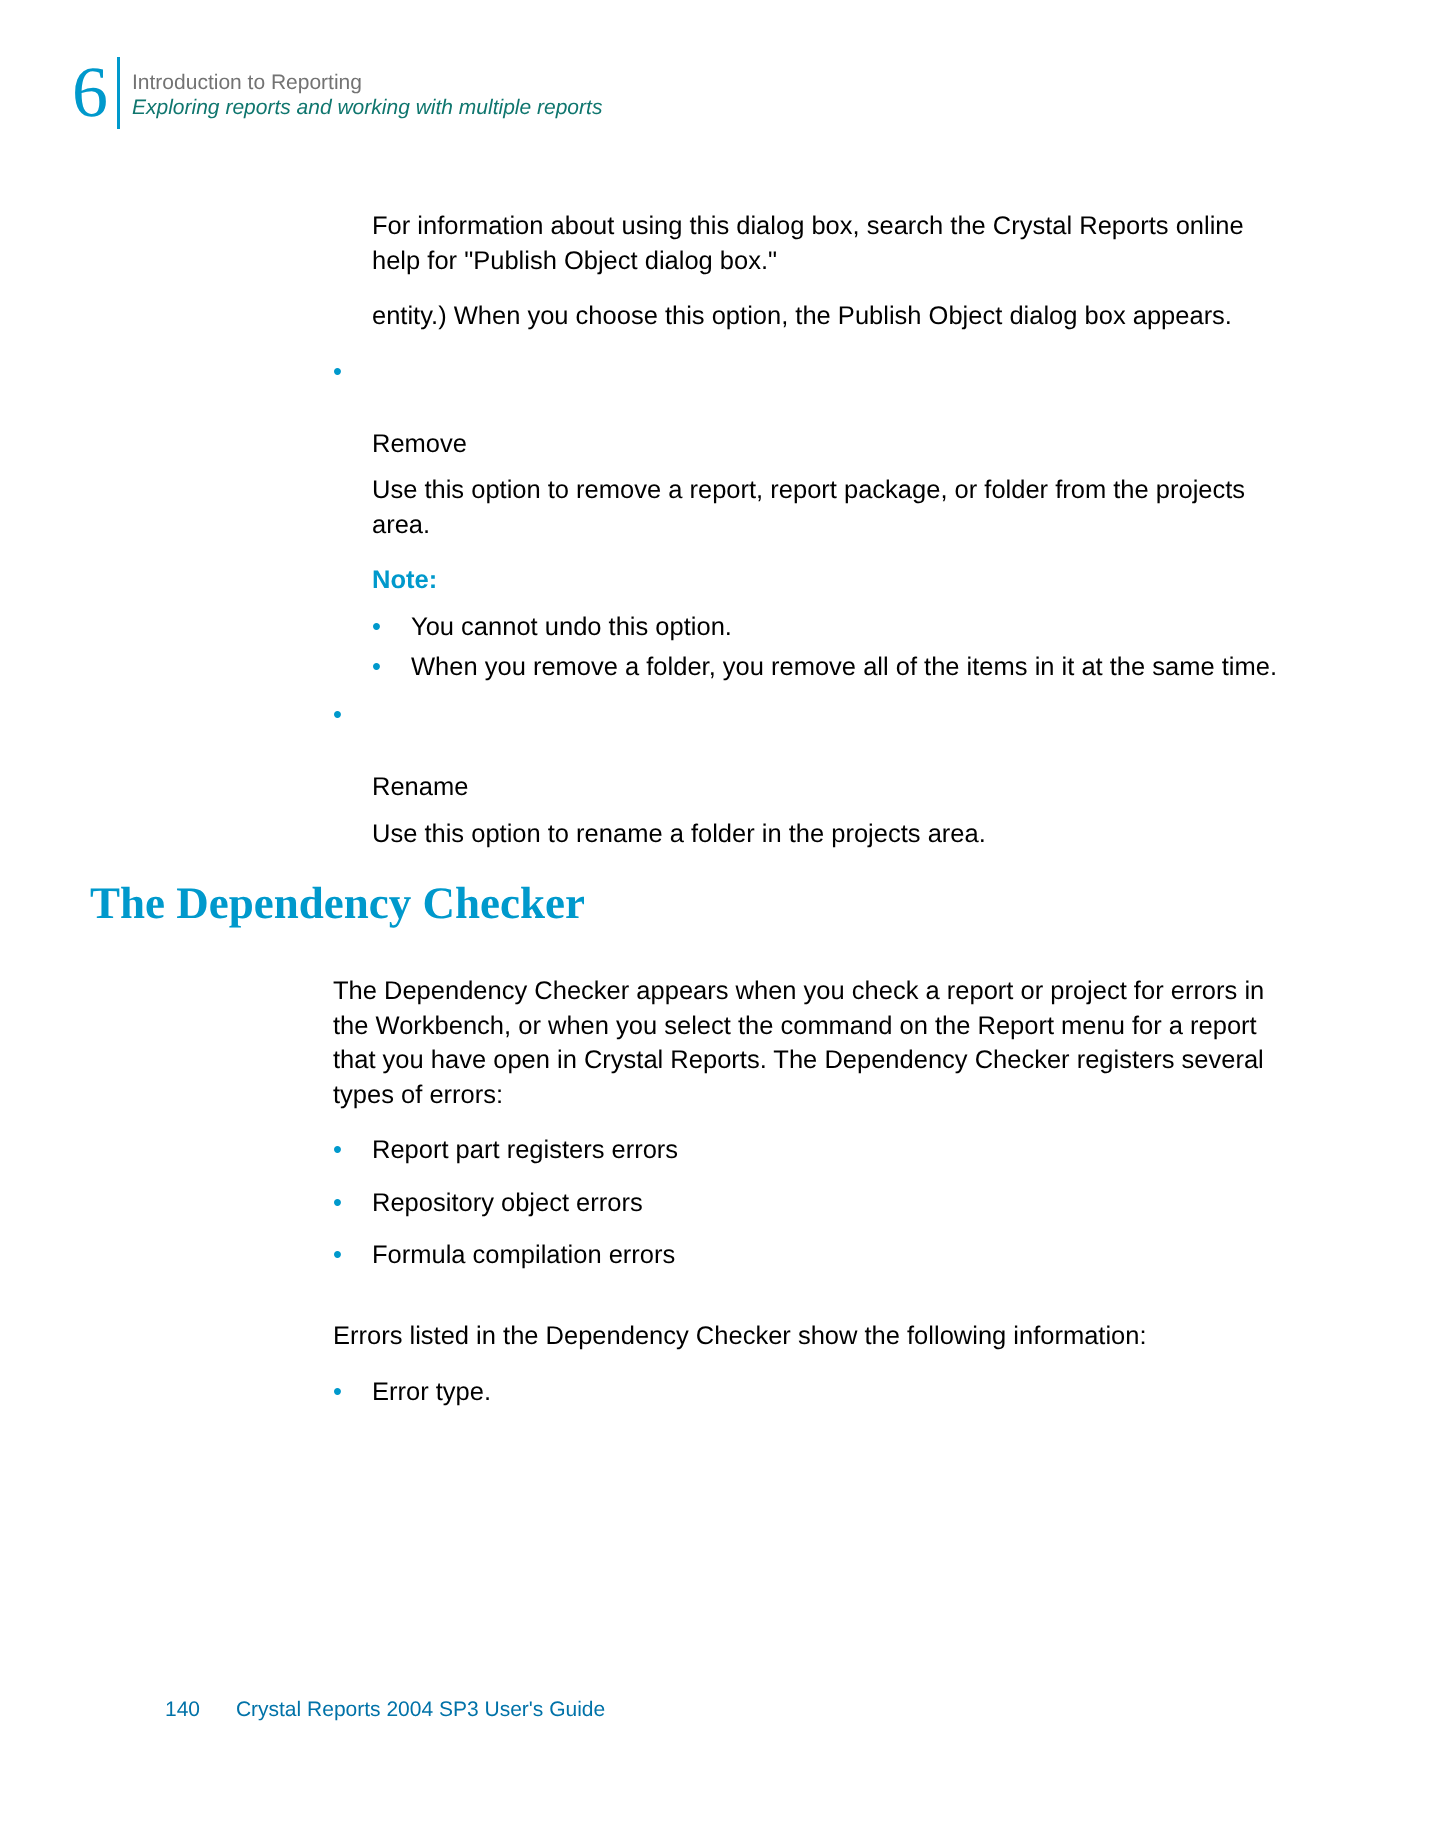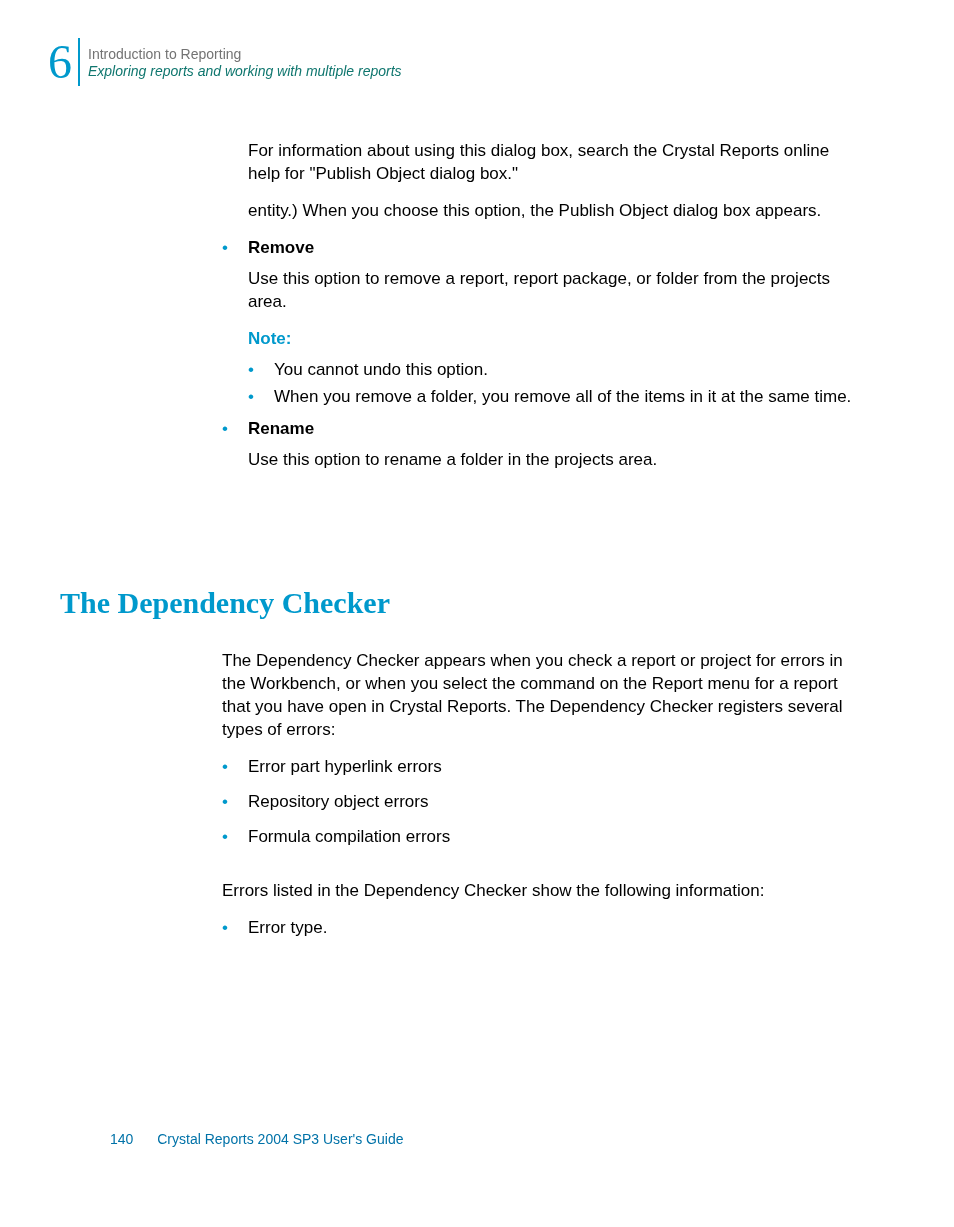--- a/index.html
+++ b/index.html
@@ -46,21 +46,21 @@
   .sub-indent { padding-left: 26px; }
   .bullet-row { display: flex; margin: 0 0 8px 0; }
   .bullet-dot {
     color: #0099CC;
     font-size: 17px;
     line-height: 1.35;
     width: 26px;
     flex: 0 0 26px;
   }
   .bullet-body { flex: 1; }
-  .bold { font-weight: bold; }
+  .bold { font-weight: normal; margin-top: 48px; }
   .note-label { color: #0099CC; font-weight: bold; margin: 4px 0 8px 26px; }
   .sub-bullets { padding-left: 26px; margin-bottom: 10px; }
   .sub-bullets .bullet-row { margin-bottom: 4px; }
   .section-heading {
     font-family: 'Palatino Linotype', 'Book Antiqua', Palatino, serif;
     color: #0099CC;
     font-size: 30px;
     font-weight: bold;
     position: absolute;
     left: 60px;
@@ -127,21 +127,21 @@
 </div>
 
 <div class="section-heading">The Dependency Checker</div>
 
 <div class="section-body">
   <p class="para">The Dependency Checker appears when you check a report or project for errors in the Workbench, or when you select the command on the Report menu for a report that you have open in Crystal Reports. The Dependency Checker registers several types of errors:</p>
 
   <div class="list-gap">
     <div class="bullet-row">
       <div class="bullet-dot">•</div>
-      <div class="bullet-body">Error part hyperlink errors</div>
+      <div class="bullet-body">Report part registers errors</div>
     </div>
     <div class="bullet-row">
       <div class="bullet-dot">•</div>
       <div class="bullet-body">Repository object errors</div>
     </div>
     <div class="bullet-row">
       <div class="bullet-dot">•</div>
       <div class="bullet-body">Formula compilation errors</div>
     </div>
   </div>

